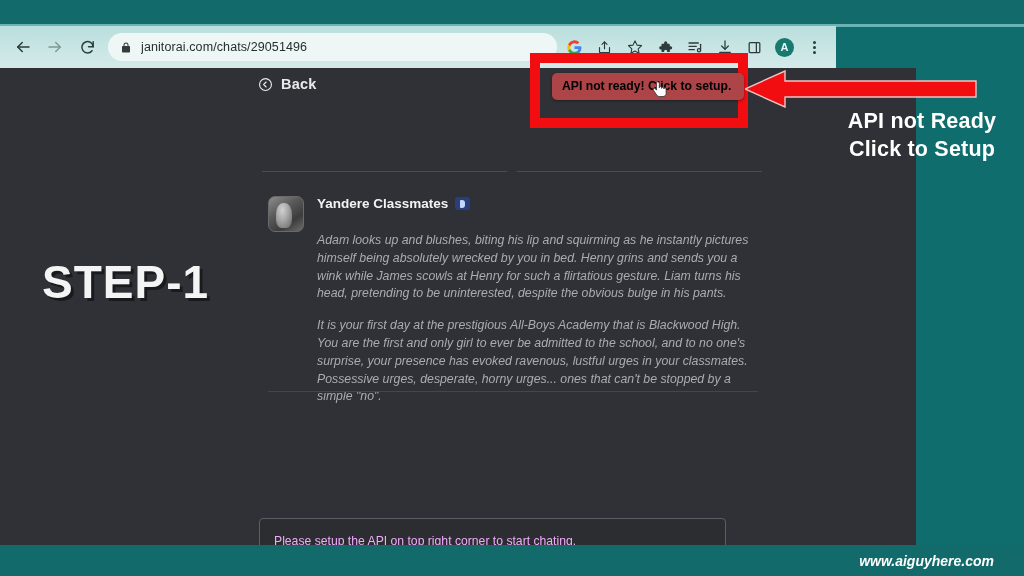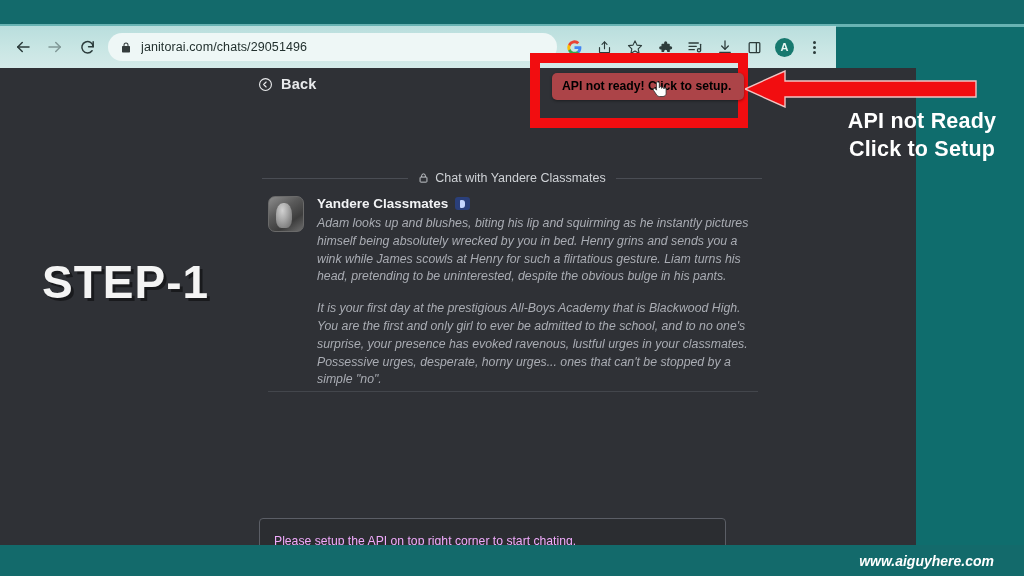--- a/index.html
+++ b/index.html
@@ -95,21 +95,21 @@
     border: 1px solid #6a6a6a;
     position: relative; overflow: hidden;
   }
   .avatar::after {
     content: ""; position: absolute; left: 7px; top: 6px; width: 16px; height: 25px;
     background: radial-gradient(ellipse at 40% 30%, #e6e6e6 0%, #b9b9b9 40%, #6d6d6d 100%);
     border-radius: 45% 45% 35% 35%;
     opacity: .85;
   }
   .msg-body { flex: 1 1 auto; }
-  .name-row { display: flex; align-items: center; gap: 7px; margin-bottom: 4px; }
+  .name-row { display: flex; align-items: center; gap: 7px; margin-bottom: 21px; }
   .char-name { font-size: 13.5px; font-weight: bold; color: #f2f3f5; }
   .badge {
     width: 15px; height: 13px; border-radius: 3px;
     background: #2a3f7a;
     display: flex; align-items: center; justify-content: center;
   }
   .badge span { width: 5px; height: 8px; background: #c5d6ff; border-radius: 1px 3px 3px 1px; display: block; }
   .para {
     font-size: 12.3px; line-height: 17.8px; color: #a9acb3;
     font-style: italic; margin-bottom: 14px;
@@ -278,27 +278,20 @@
     <div class="back-row">
       <svg class="back-icon" viewBox="0 0 24 24" fill="none" stroke="#e9eaec" stroke-width="1.8" stroke-linecap="round" stroke-linejoin="round">
           <circle cx="12" cy="12" r="9.5"></circle>
           <polyline points="13 8 9 12 13 16"></polyline>
         </svg>
       <span class="back-label">Back</span>
     </div>
 
     <div class="chat-title-row">
       <div class="rule"></div>
-      <div class="chat-title">
-        <svg class="lock-ico" viewBox="0 0 24 24" fill="none" stroke="#cfd2d6" stroke-width="2">
-            <rect x="4.5" y="10" width="15" height="11" rx="1.6"></rect>
-            <path d="M8 10V7a4 4 0 0 1 8 0v3"></path>
-          </svg>
-        <span>Chat with Yandere Classmates</span>
-      </div>
       <div class="rule"></div>
     </div>
 
     <div class="msg">
       <div class="avatar"></div>
       <div class="msg-body">
         <div class="name-row">
           <span class="char-name">Yandere Classmates</span>
           <span class="badge">
               <span></span>

